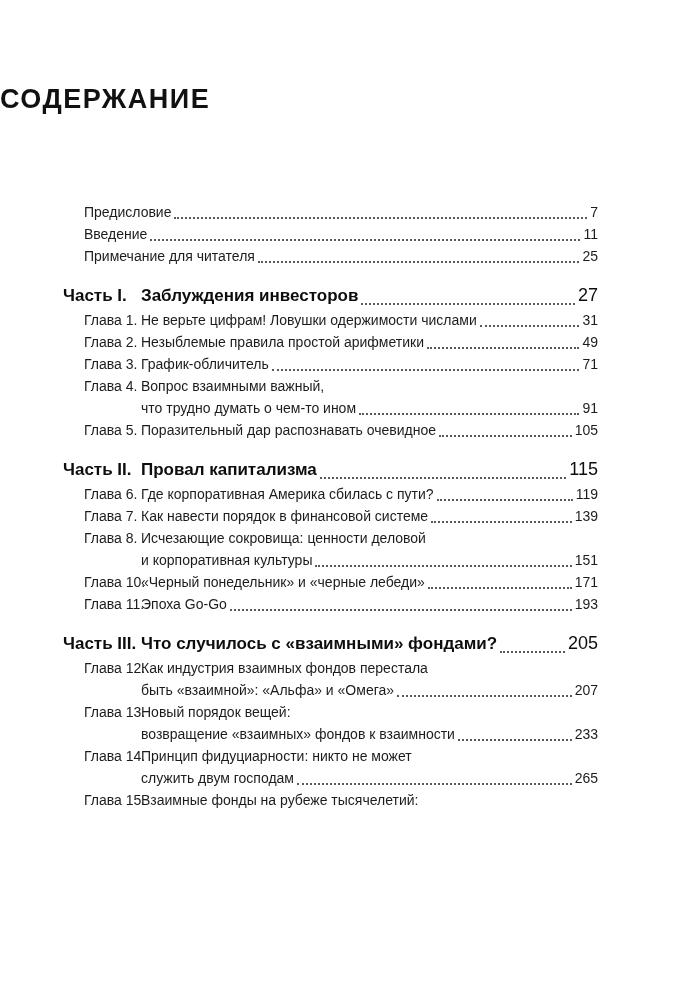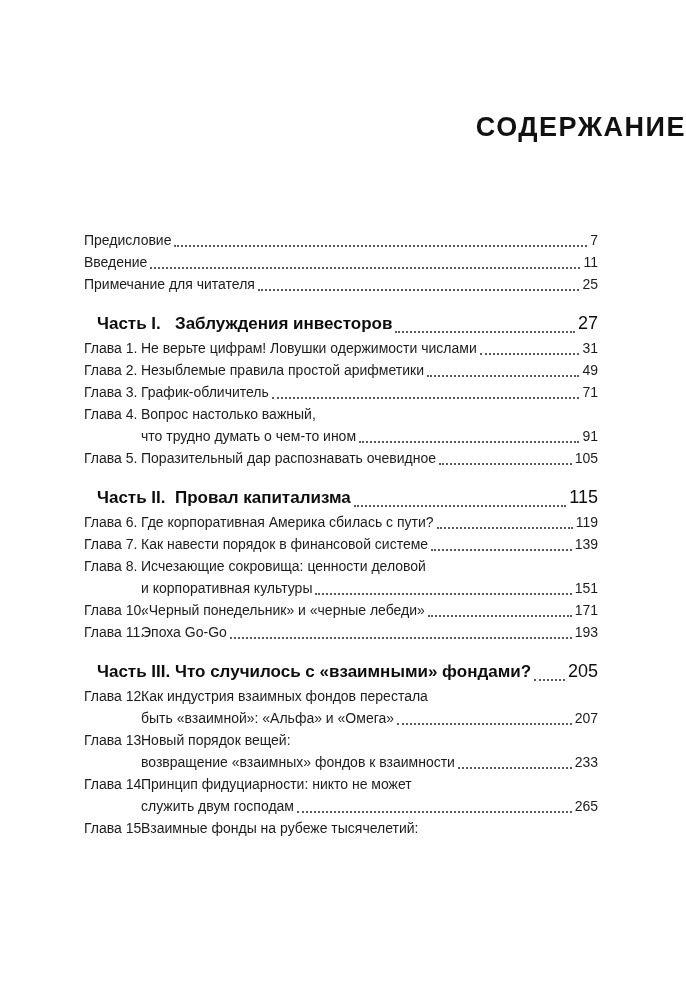--- a/index.html
+++ b/index.html
@@ -4,22 +4,22 @@
 <style>
   * { margin:0; padding:0; box-sizing:border-box; }
   html,body { background:#ffffff; }
   .page {
     width:686px; height:1000px; margin:0 auto;
     background:#ffffff; color:#1c1c1c;
     font-family:"Liberation Sans", sans-serif;
     overflow:hidden; position:relative;
   }
   .doc-title {
-    padding-top:112px;
-    text-align:right;
+    padding-top:84px;
+    text-align:left;
     font-size:27px;
     font-weight:bold;
     letter-spacing:1.5px;
     color:#111;
   }
   .toc {
     margin-top:86px;
     padding-left:63px;
     padding-right:88px;
   }
@@ -31,21 +31,20 @@
     white-space:nowrap;
   }
   .fm, .chapter { margin-left:21px; }
   .chapter .label { width:57px; flex:none; }
   .part {
     margin-top:15px;
     font-size:17px;
     font-weight:bold;
     line-height:26px;
     color:#0d0d0d;
-    margin-left:34px;
   }
   .part .label { width:78px; flex:none; }
   .part .pnum { font-weight:normal; font-size:18px; }
   .text { flex:none; }
   .leader {
     flex:1 1 auto;
     align-self:stretch;
     position:relative;
     min-width:14px;
   }
@@ -102,21 +101,21 @@
       <span class="pnum">49</span>
     </div>
     <div class="row chapter">
       <span class="label">Глава 3.</span>
       <span class="text">График-обличитель</span>
       <span class="leader"></span>
       <span class="pnum">71</span>
     </div>
     <div class="row chapter">
       <span class="label">Глава 4.</span>
-      <span class="text">Вопрос настолько важный,</span>
+      <span class="text">Вопрос взаимными важный,</span>
     </div>
     <div class="row chapter">
       <span class="label"></span>
       <span class="text">что трудно думать о чем-то ином</span>
       <span class="leader"></span>
       <span class="pnum">91</span>
     </div>
     <div class="row chapter">
       <span class="label">Глава 5.</span>
       <span class="text">Поразительный дар распознавать очевидное</span>

